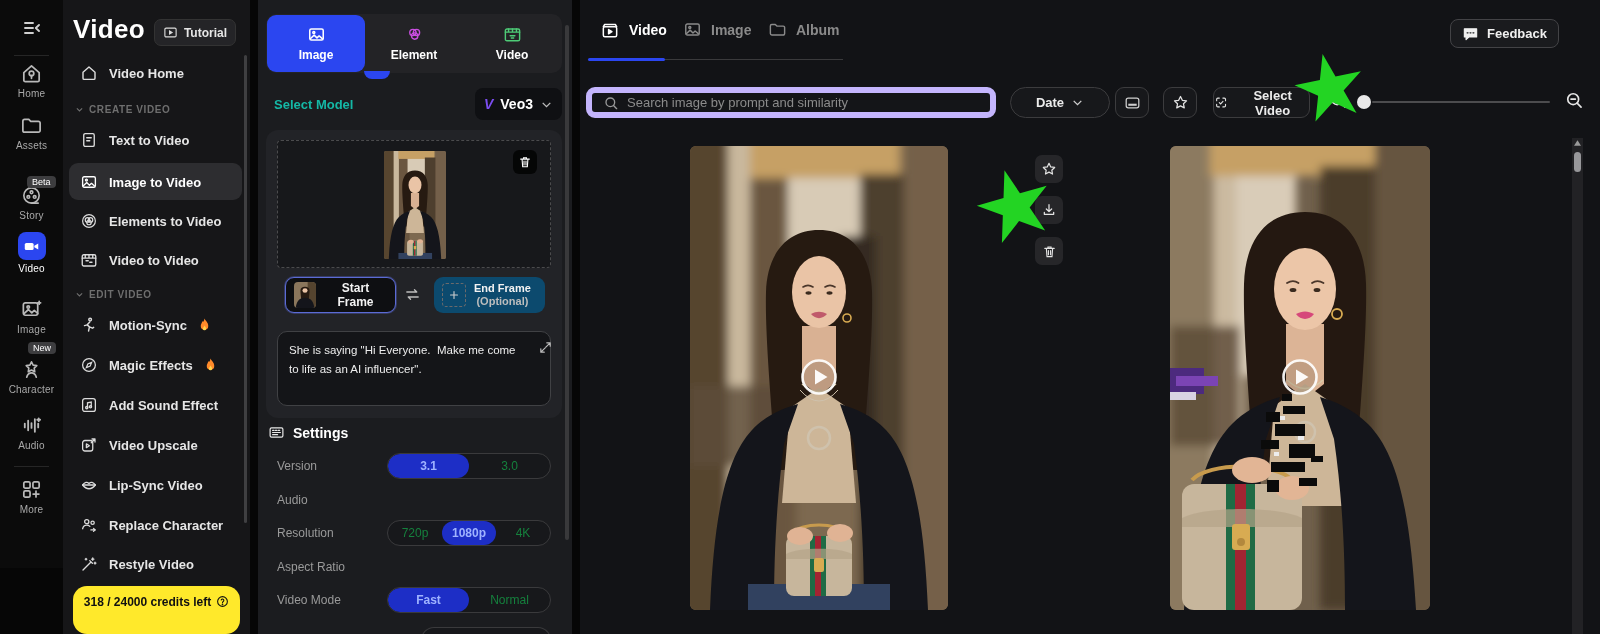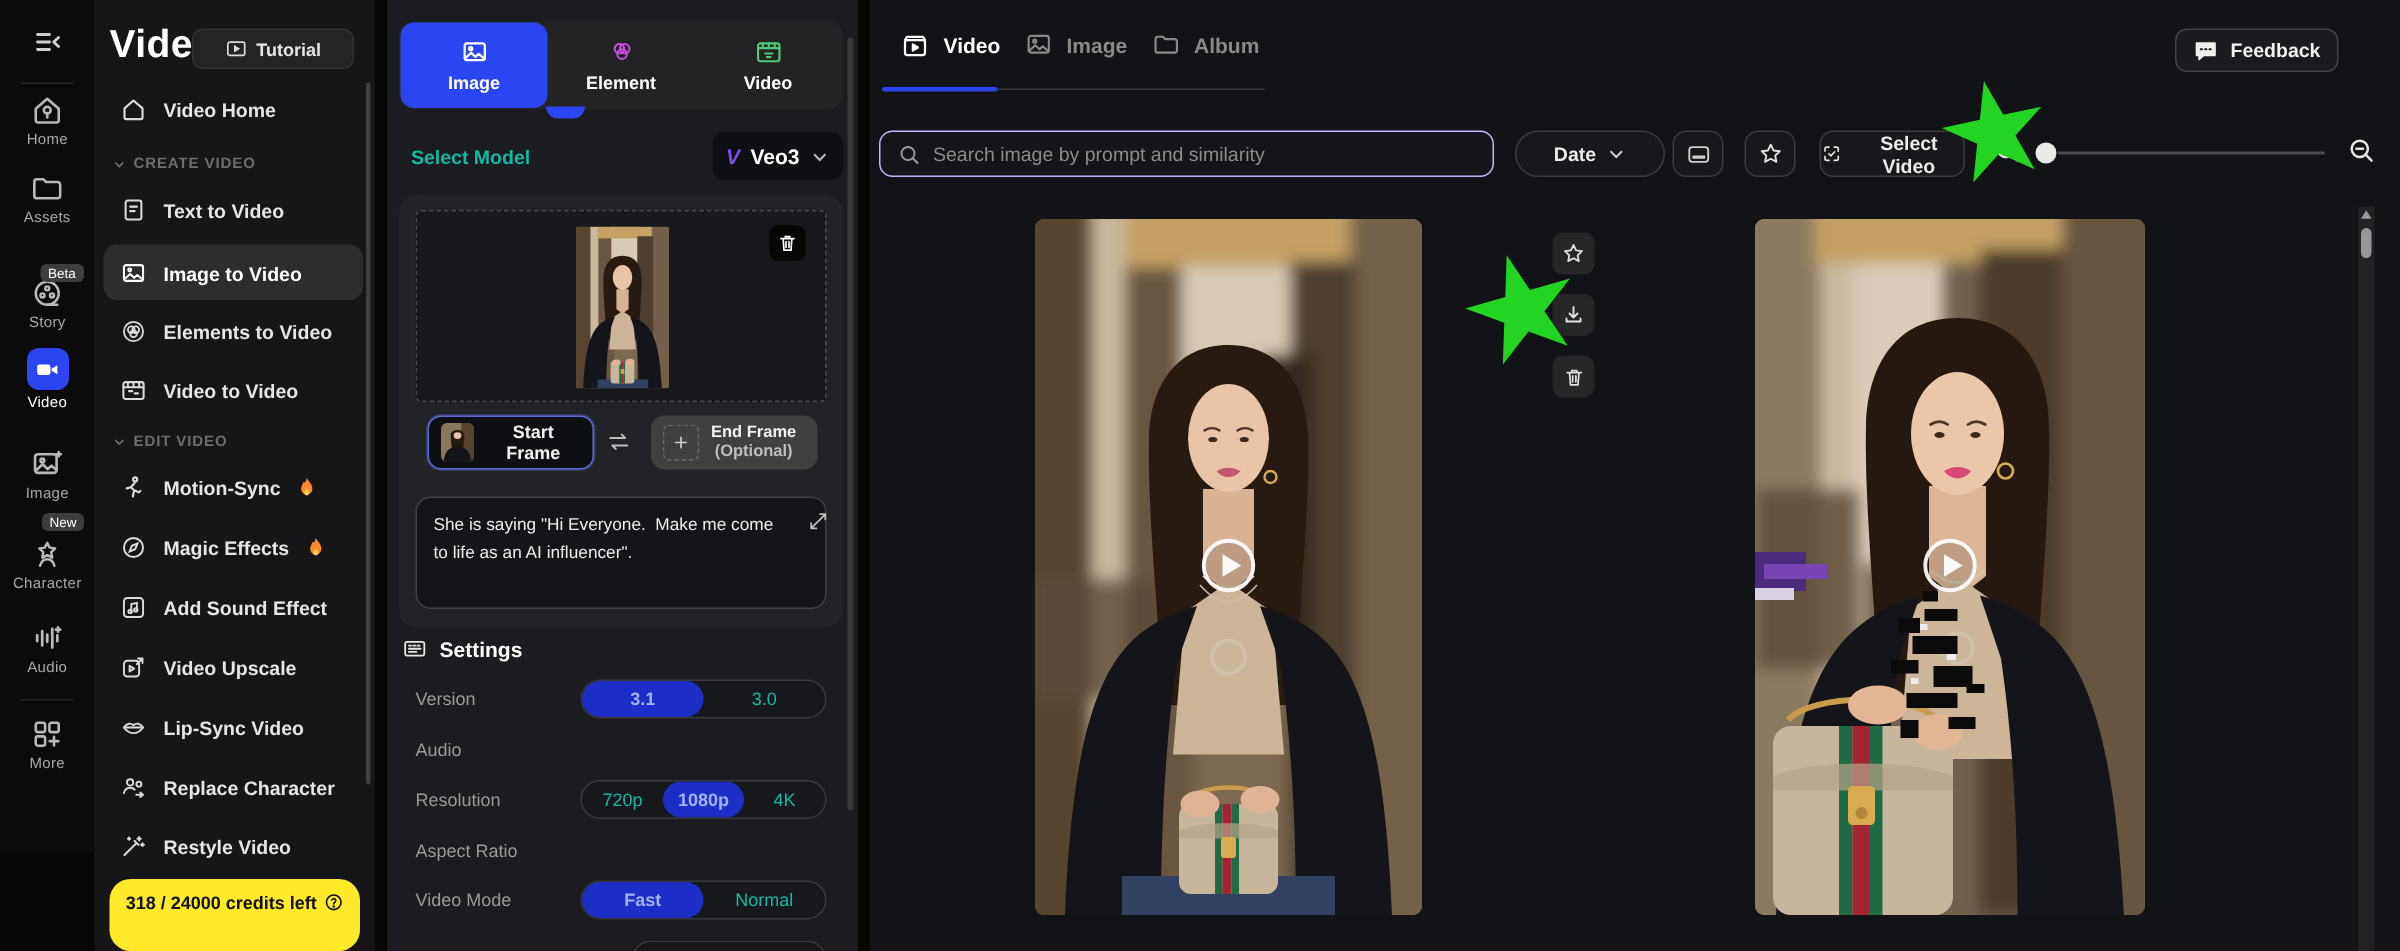--- a/index.html
+++ b/index.html
@@ -14,21 +14,21 @@
   .ritem{position:absolute;width:63px;display:flex;flex-direction:column;align-items:center;gap:3px;
          color:#a9a9a9;font-size:10px}
   .ritem .lb{letter-spacing:.2px}
   .rdiv{position:absolute;left:14px;width:35px;height:1px;background:#262626}
   .rbadge{position:absolute;background:#3d3d3f;color:#fff;font-size:9px;font-weight:400;
           padding:1px 5px;border-radius:4px;z-index:3}
   .vtile{width:28px;height:28px;border-radius:8px;background:#2b46f0;display:flex;align-items:center;justify-content:center}
   
   .sidebar{position:absolute;left:63px;top:0;width:187px;height:634px;background:#161618}
   .sbtitle{position:absolute;left:10px;top:14px;font-size:26px;font-weight:800;color:#fff;letter-spacing:.3px}
-  .tutorial{position:absolute;right:14px;top:19px;height:27px;padding:0 21px;display:flex;align-items:center;gap:6px;
+  .tutorial{position:absolute;right:14px;top:19px;height:27px;padding:0 8px;display:flex;align-items:center;gap:6px;
             background:#242427;border:1px solid #333;border-radius:7px;font-size:12px;font-weight:600;color:#e6e6e6}
   .itm{position:absolute;left:17px;display:flex;align-items:center;gap:11px;color:#e6e6e6;
        font-size:13px;font-weight:600;height:24px}
   .sect{position:absolute;left:12px;display:flex;align-items:center;gap:5px;color:#6e6e6e;
         font-size:10px;font-weight:700;letter-spacing:.6px}
   .selitem{position:absolute;left:6px;top:163px;width:173px;height:37px;background:#2d2d30;border-radius:9px}
   .credits{position:absolute;left:10px;top:586px;width:167px;height:48px;background:#ffe92b;border-radius:14px;
            color:#111;font-size:12px;font-weight:700;display:flex;align-items:flex-start;justify-content:center;
            padding-top:9px;gap:5px}
   .sbscroll{position:absolute;left:181px;top:55px;width:3px;height:468px;background:#3f3f41;border-radius:2px}
@@ -46,48 +46,48 @@
          font-size:14px;font-weight:700;color:#fff}
   .vlogo{color:#7b4df0;font-weight:800;font-size:14px;font-style:italic}
   .card{position:absolute;left:8px;top:130px;width:296px;height:288px;background:#222327;border-radius:12px}
   .dashed{position:absolute;left:11px;top:10px;width:274px;height:128px;border:1px dashed #4b4b4d;border-radius:4px;background:#17181b}
   .thumbimg{position:absolute;left:106px;top:1px;width:62px;height:108px;border-radius:2px;overflow:hidden}
   .deltop{position:absolute;right:13px;top:9px;width:24px;height:24px;background:rgba(0,0,0,.75);border-radius:6px;
           display:flex;align-items:center;justify-content:center}
   .framebtn{position:absolute;top:147px;height:36px;border-radius:9px;display:flex;align-items:center;gap:8px;
             font-size:12px;font-weight:600;color:#f2f2f2;padding:0 8px}
   .startf{left:19px;width:111px;background:#0e0f12;border:1px solid #5b6bd5;box-shadow:0 0 0 1px rgba(91,107,213,.35)}
-  .endf{left:168px;width:111px;background:#404040}
+  .endf{left:168px;width:111px;background:#0c4a6e}
   .minithumb{width:22px;height:26px;border-radius:4px;overflow:hidden;flex:none}
   .plusbox{width:24px;height:24px;border:1px dashed #6a6a6c;border-radius:4px;display:flex;align-items:center;justify-content:center;flex:none}
   .endtxt{display:flex;flex-direction:column;line-height:13px;font-size:11px}
   .endtxt .l2{color:#bdbdbd}
   .swap{position:absolute;left:138px;top:156px;color:#bdbdbd}
   .promptbox{position:absolute;left:11px;top:201px;width:274px;height:75px;background:#141518;border:1px solid #404144;
              border-radius:10px;padding:9px 26px 9px 11px;font-size:11.5px;line-height:19px;color:#ededed;white-space:pre-wrap}
   .expand{position:absolute;right:9px;top:9px;color:#bdbdbd}
   .sethead{position:absolute;left:10px;top:424px;display:flex;align-items:center;gap:8px;
            font-size:14px;font-weight:800;color:#fff}
   .srow-label{position:absolute;left:19px;color:#9a9a9a;font-size:12px}
   .seg{position:absolute;left:129px;width:164px;height:26px;border:1px solid #3a3a3c;border-radius:14px;
        background:#17181b;display:flex;overflow:hidden;padding:0}
-  .seg .o{flex:1;display:flex;align-items:center;justify-content:center;font-size:12px;color:#14b8a6}
+  .seg .o{flex:1;display:flex;align-items:center;justify-content:center;font-size:12px;color:#15803d}
   .seg .sel{background:#1d2ec6;color:#9fb3ff;font-weight:700;border-radius:13px}
   .partialseg{position:absolute;left:163px;top:627px;width:130px;height:20px;border:1px solid #3a3a3c;
               border-bottom:none;border-radius:13px 13px 0 0;background:#17181b}
   .cscroll{position:absolute;left:307px;top:25px;width:4px;height:515px;background:#39393b;border-radius:2px}
   
   .gallery{position:absolute;left:580px;top:0;width:1020px;height:634px;background:#121316}
   .gtab{position:absolute;top:20px;display:flex;align-items:center;gap:9px;font-size:14px;font-weight:700}
   .gtab.dim{color:#8a8a8a;font-weight:700}
   .underline-blue{position:absolute;left:8px;top:58px;width:77px;height:3px;border-radius:2px;background:#2b46f0}
   .underline-gray{position:absolute;left:85px;top:59px;width:178px;height:1px;background:#3a3a3c}
   .feedback{position:absolute;left:870px;top:19px;height:29px;padding:0 11px;display:flex;align-items:center;gap:8px;
             border:1px solid #434346;border-radius:8px;background:#1a1b1e;font-size:13px;font-weight:600;color:#f0f0f0}
-  .search{position:absolute;left:6px;top:87px;width:410px;height:31px;border:1px solid #c4b5fd;border-radius:9px;
+  .search{position:absolute;left:6px;top:87px;width:410px;height:31px;border:6px solid #c4b5fd;border-radius:9px;
           background:#141518;display:flex;align-items:center;gap:8px;padding:0 11px}
   .search input{flex:1;background:transparent;border:none;outline:none;color:#ddd;font-size:13px;font-family:inherit}
   .search input::placeholder{color:#8b8b8b}
   .pill{position:absolute;top:87px;height:31px;border:1px solid #3c3c3e;border-radius:16px;background:#17181b;
         display:flex;align-items:center;justify-content:center;gap:7px;font-size:13px;font-weight:600;color:#ececec}
   .sqbtn{border-radius:9px}
   .sliderline{position:absolute;left:792px;top:101px;width:178px;height:2px;background:#4c4c4e;border-radius:1px}
   .sliderthumb{position:absolute;left:777px;top:95px;width:14px;height:14px;border-radius:50%;background:#e9e9e9}
   .vthumb{position:absolute;top:146px;border-radius:6px;overflow:hidden;background:#000}
   .play{position:absolute;width:48px;height:48px;z-index:5}

